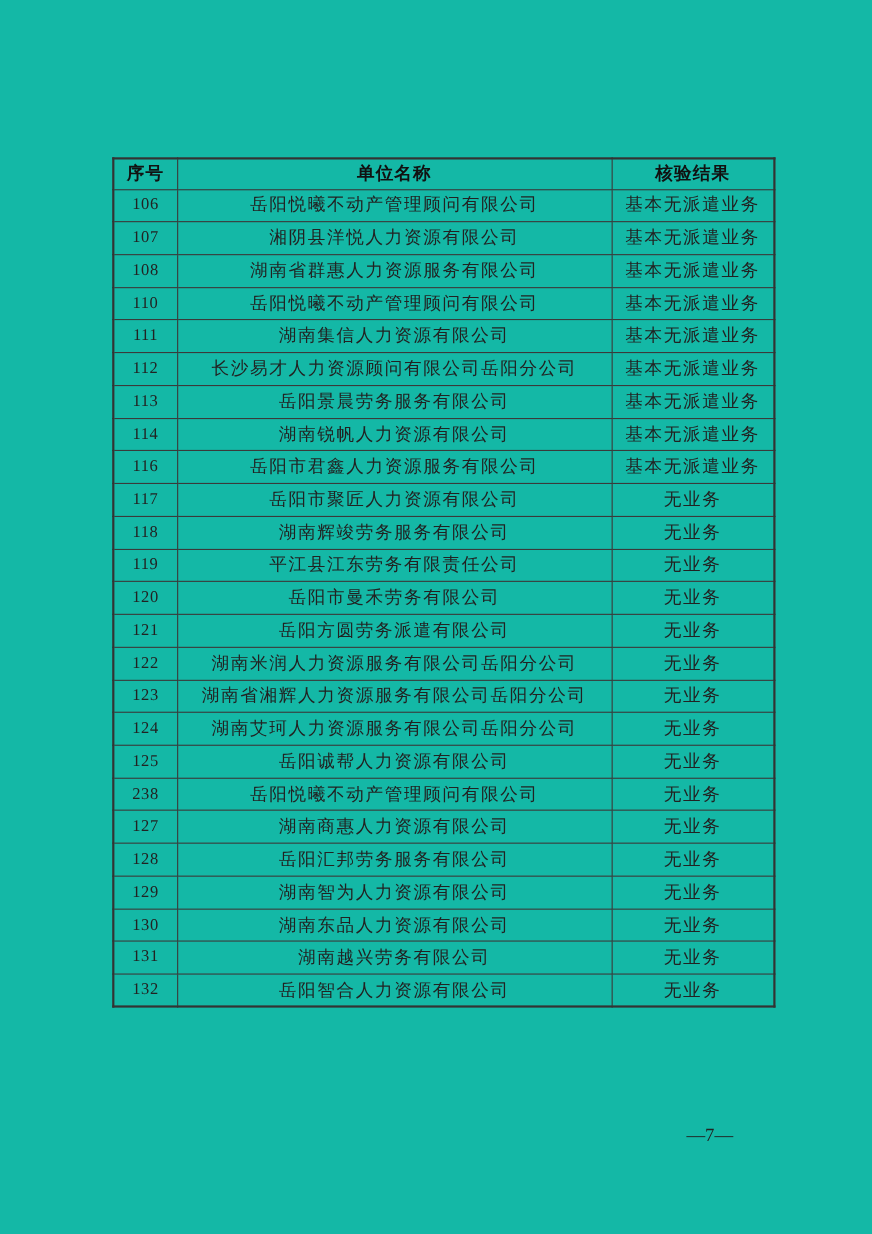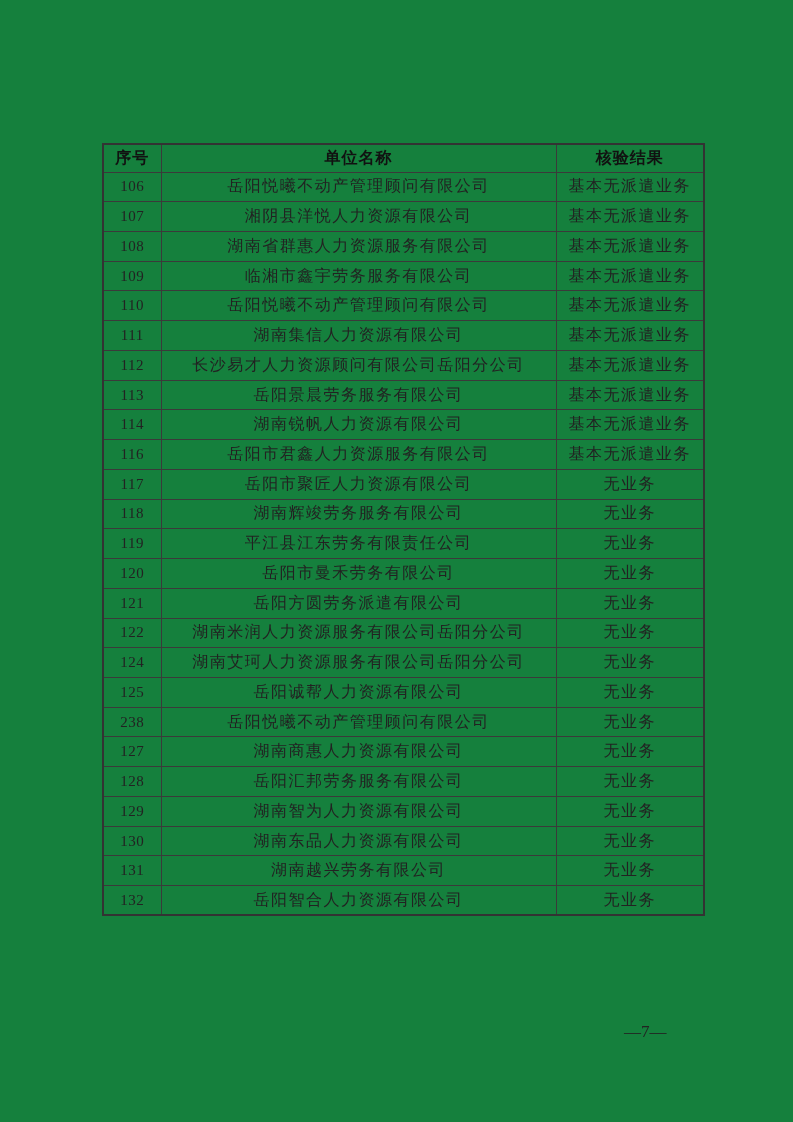--- a/index.html
+++ b/index.html
@@ -1,20 +1,20 @@
 <!DOCTYPE html>
 <html><head>
 <meta charset="utf-8">
 <style>
   html, body { margin: 0; padding: 0; background: #ffffff; }
   .page {
     position: relative;
     width: 793px;
     height: 1122px;
-    background: #15803d;
+    background: #14b8a6;
     overflow: hidden;
     font-family: "Liberation Serif", "DejaVu Serif", serif;
     color: #1a1a1a;
   }
   table.verify {
     position: absolute;
     left: 102px;
     top: 143px;
     width: 601px;
     border-collapse: collapse;
@@ -85,25 +85,20 @@
           <td class="num">107</td>
           <td>湘阴县洋悦人力资源有限公司</td>
           <td>基本无派遣业务</td>
         </tr>
         <tr>
           <td class="num">108</td>
           <td>湖南省群惠人力资源服务有限公司</td>
           <td>基本无派遣业务</td>
         </tr>
         <tr>
-          <td class="num">109</td>
-          <td>临湘市鑫宇劳务服务有限公司</td>
-          <td>基本无派遣业务</td>
-        </tr>
-        <tr>
           <td class="num">110</td>
           <td>岳阳悦曦不动产管理顾问有限公司</td>
           <td>基本无派遣业务</td>
         </tr>
         <tr>
           <td class="num">111</td>
           <td>湖南集信人力资源有限公司</td>
           <td>基本无派遣业务</td>
         </tr>
         <tr>
@@ -147,20 +142,25 @@
           <td>无业务</td>
         </tr>
         <tr>
           <td class="num">121</td>
           <td>岳阳方圆劳务派遣有限公司</td>
           <td>无业务</td>
         </tr>
         <tr>
           <td class="num">122</td>
           <td>湖南米润人力资源服务有限公司岳阳分公司</td>
+          <td>无业务</td>
+        </tr>
+        <tr>
+          <td class="num">123</td>
+          <td>湖南省湘辉人力资源服务有限公司岳阳分公司</td>
           <td>无业务</td>
         </tr>
         <tr>
           <td class="num">124</td>
           <td>湖南艾珂人力资源服务有限公司岳阳分公司</td>
           <td>无业务</td>
         </tr>
         <tr>
           <td class="num">125</td>
           <td>岳阳诚帮人力资源有限公司</td>

